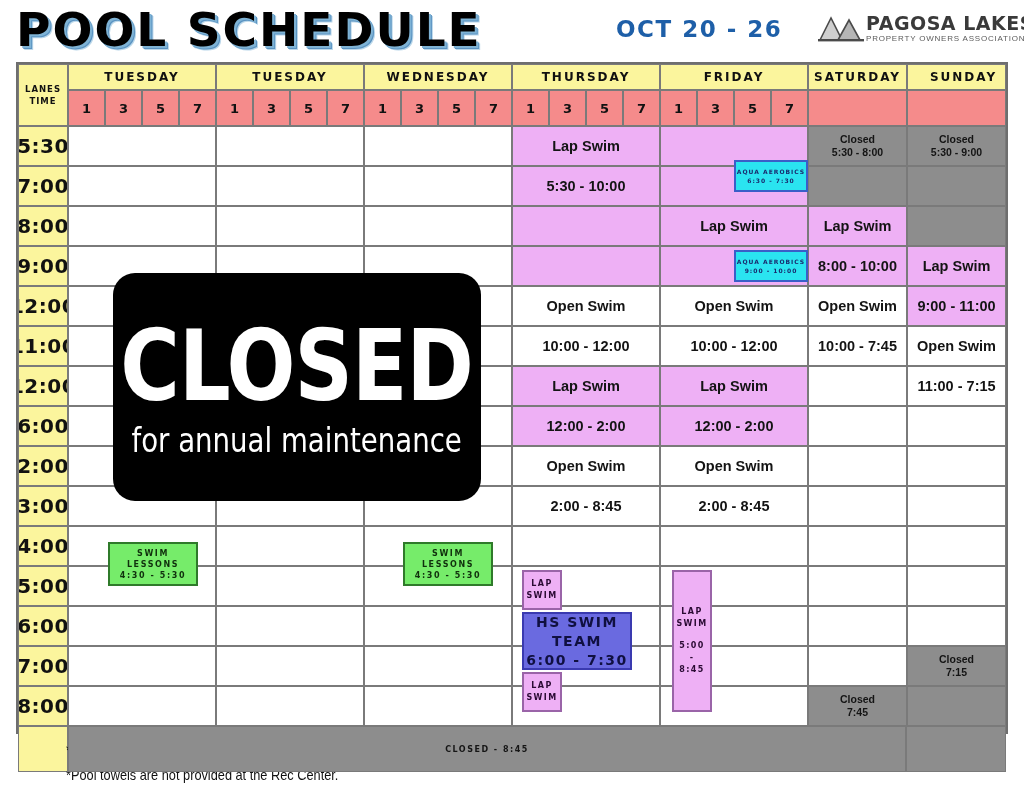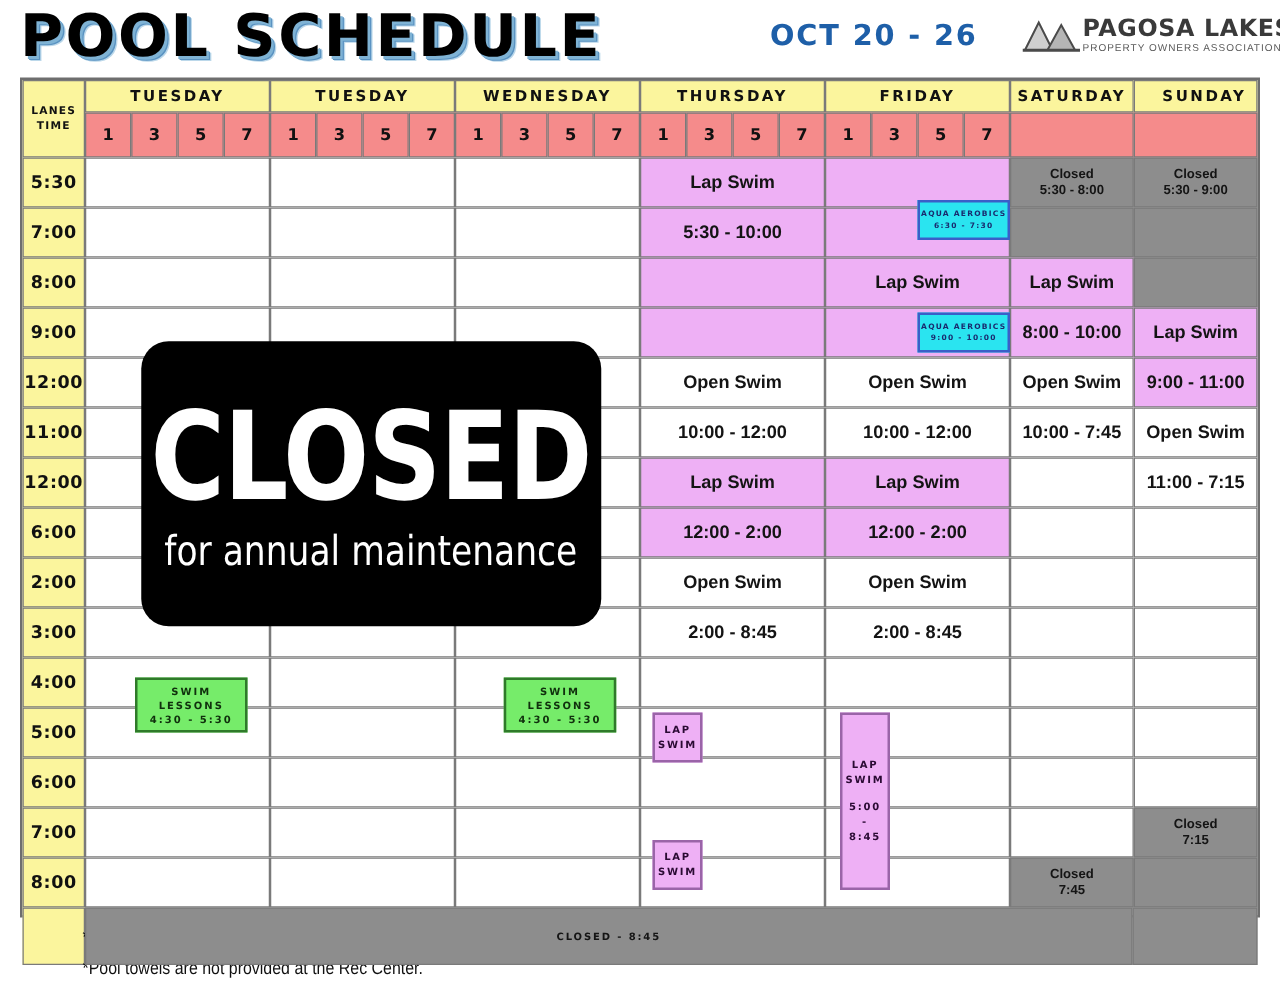--- a/index.html
+++ b/index.html
@@ -122,21 +122,21 @@
     font-family: "DejaVu Sans", sans-serif;
     font-size: 8.5px;
     font-weight: bold;
     letter-spacing: 1px;
     color: #111111;
     line-height: 12px;
   }
   .timecell {
     background: #fbf59d;
     font-family: "DejaVu Sans", sans-serif;
-    font-size: 14px;
+    font-size: 20px;
     font-weight: bold;
     letter-spacing: 0.5px;
     color: #111111;
   }
   .slot {
     background: #ffffff;
   }
   .slot.purple { background: #eeb0f5; }
   .slot.gray   { background: #8d8d8d; }
 
@@ -543,20 +543,25 @@
     <span>SWIM</span>
     <span>LESSONS</span>
     <span>4:30 - 5:30</span>
   </div>
 
   <div class="eventbox ev-lap" style="left:504px;top:506px;width:40px;height:40px;">
     <span>LAP</span>
     <span>SWIM</span>
   </div>
 
+  <div class="eventbox ev-hs" style="left:504px;top:548px;width:110px;height:58px;">
+    <span>HS SWIM</span>
+    <span>TEAM</span>
+    <span>6:00 - 7:30</span>
+  </div>
 
   <div class="eventbox ev-lap" style="left:504px;top:608px;width:40px;height:40px;">
     <span>LAP</span>
     <span>SWIM</span>
   </div>
 
   <div class="eventbox ev-lap" style="left:654px;top:506px;width:40px;height:142px;">
     <span>LAP</span>
     <span>SWIM</span>
     <span style="height:10px;"></span>

